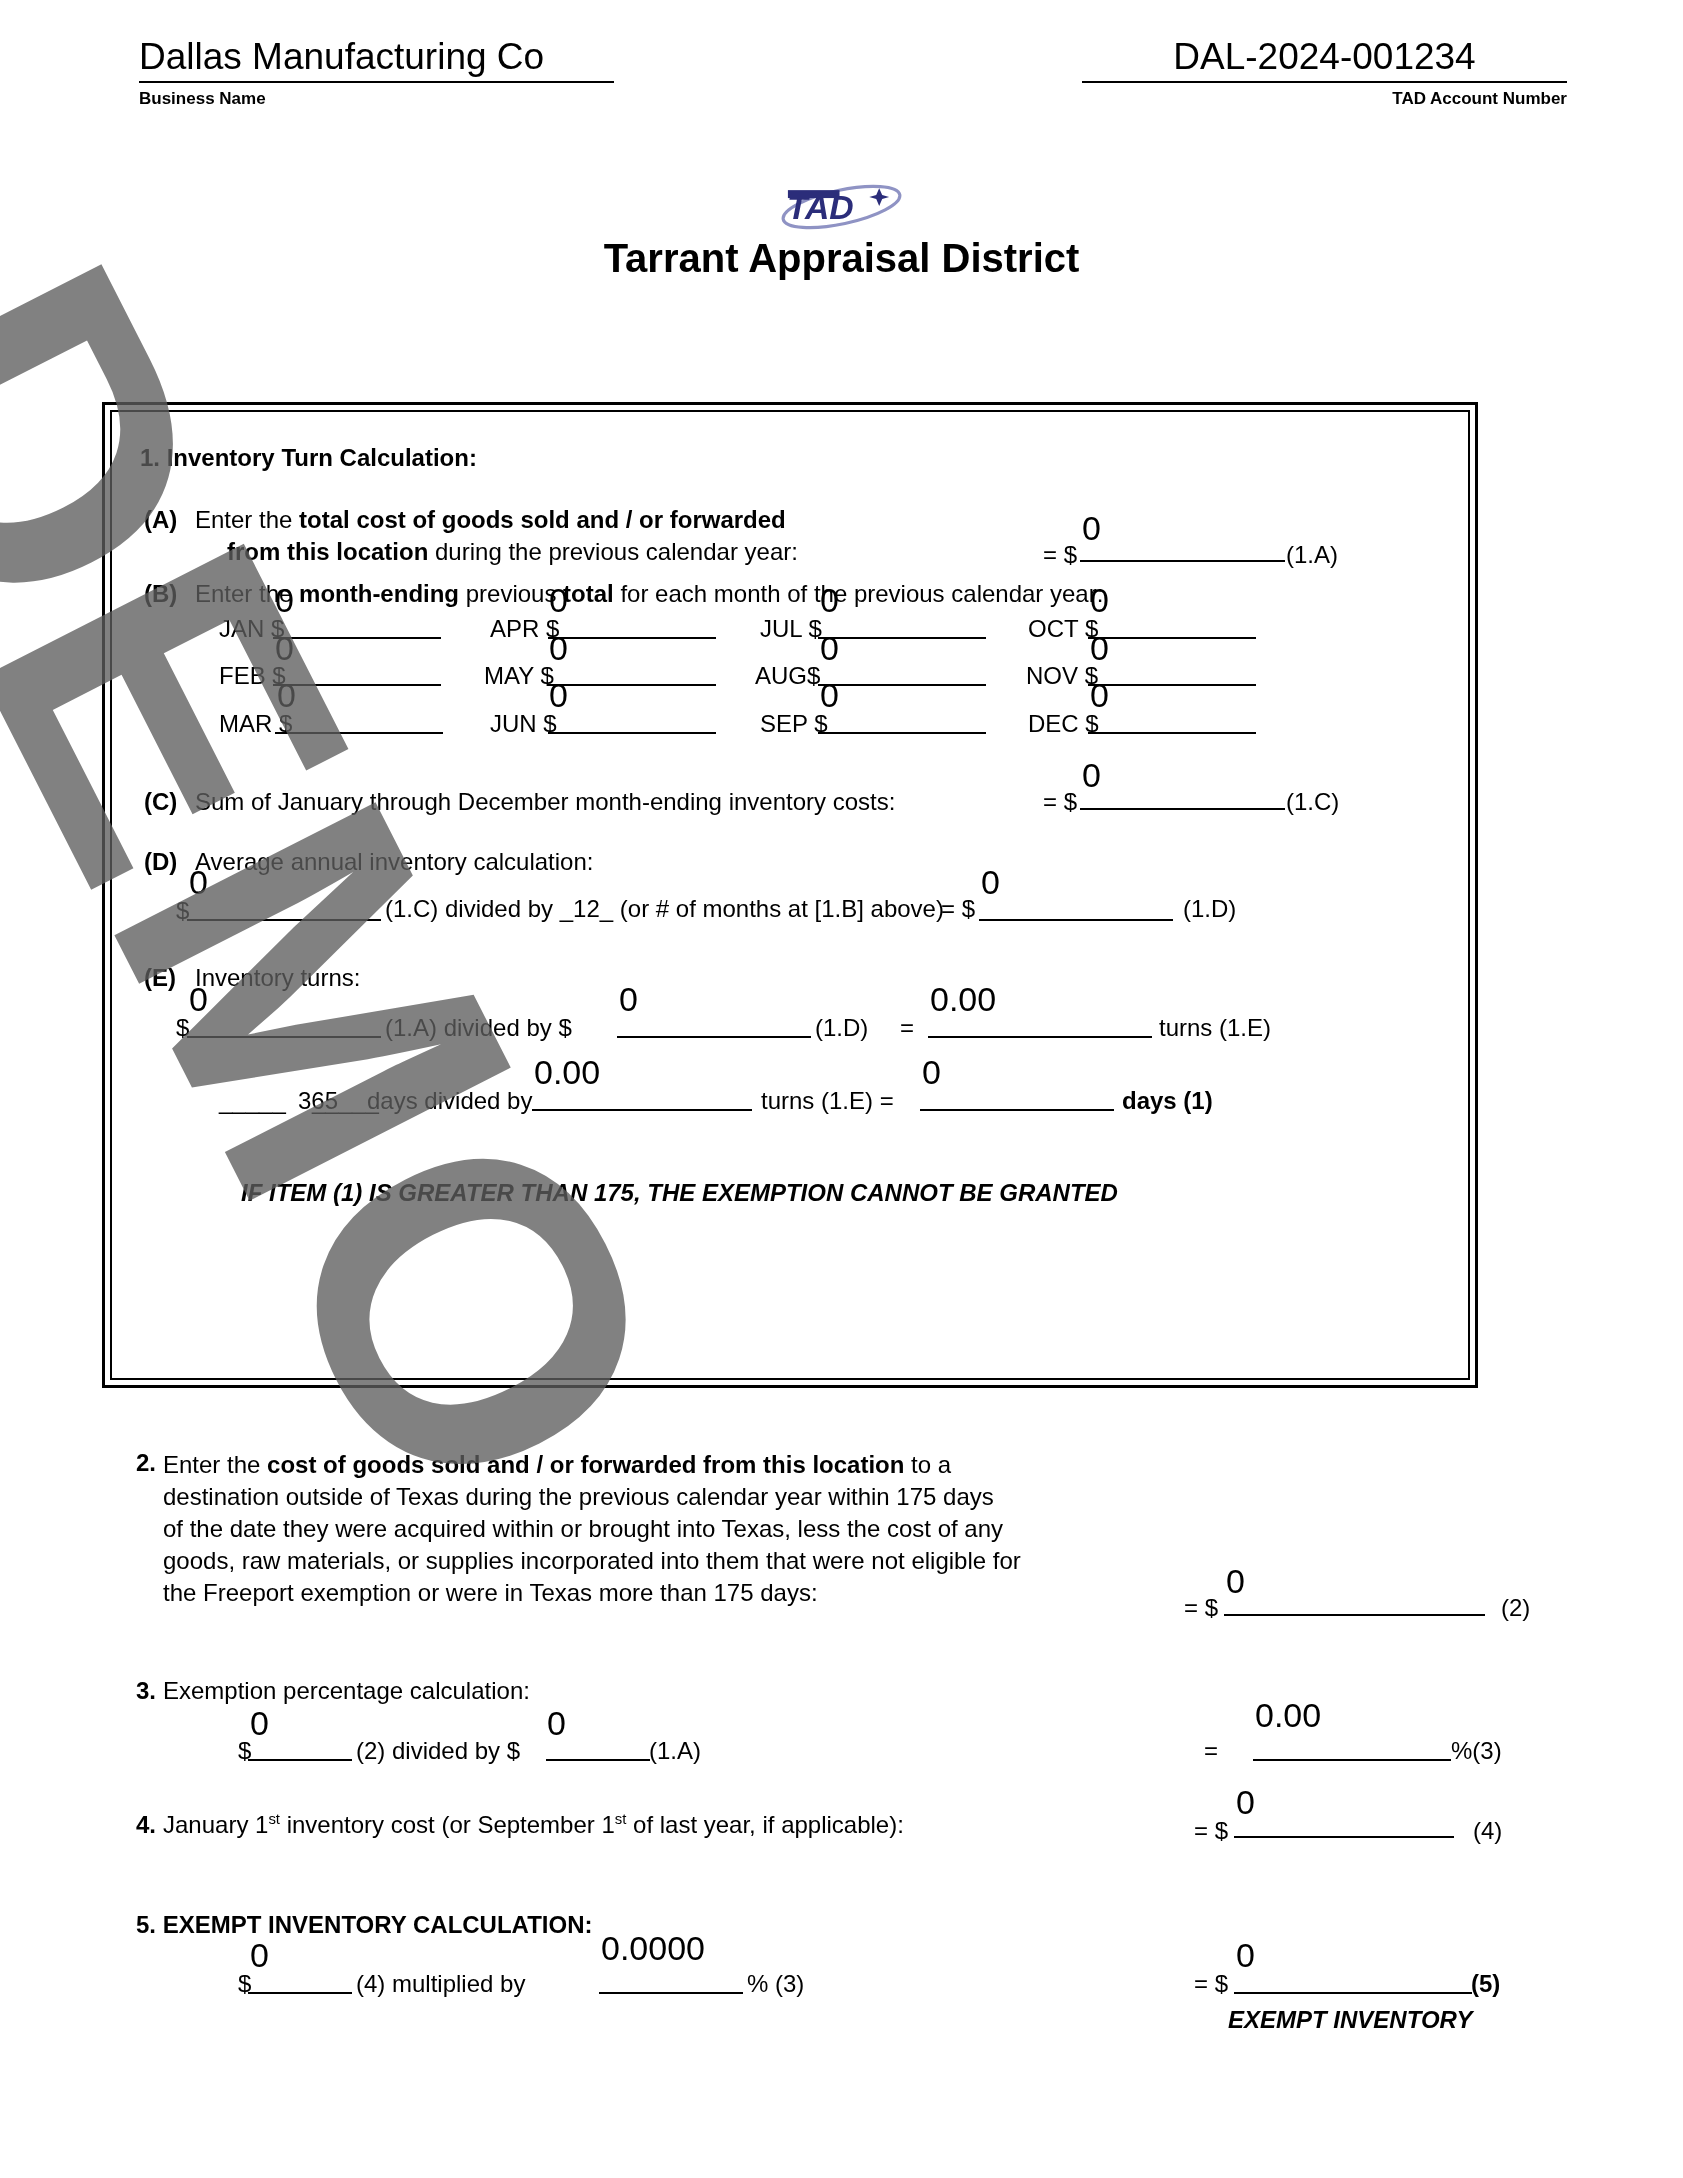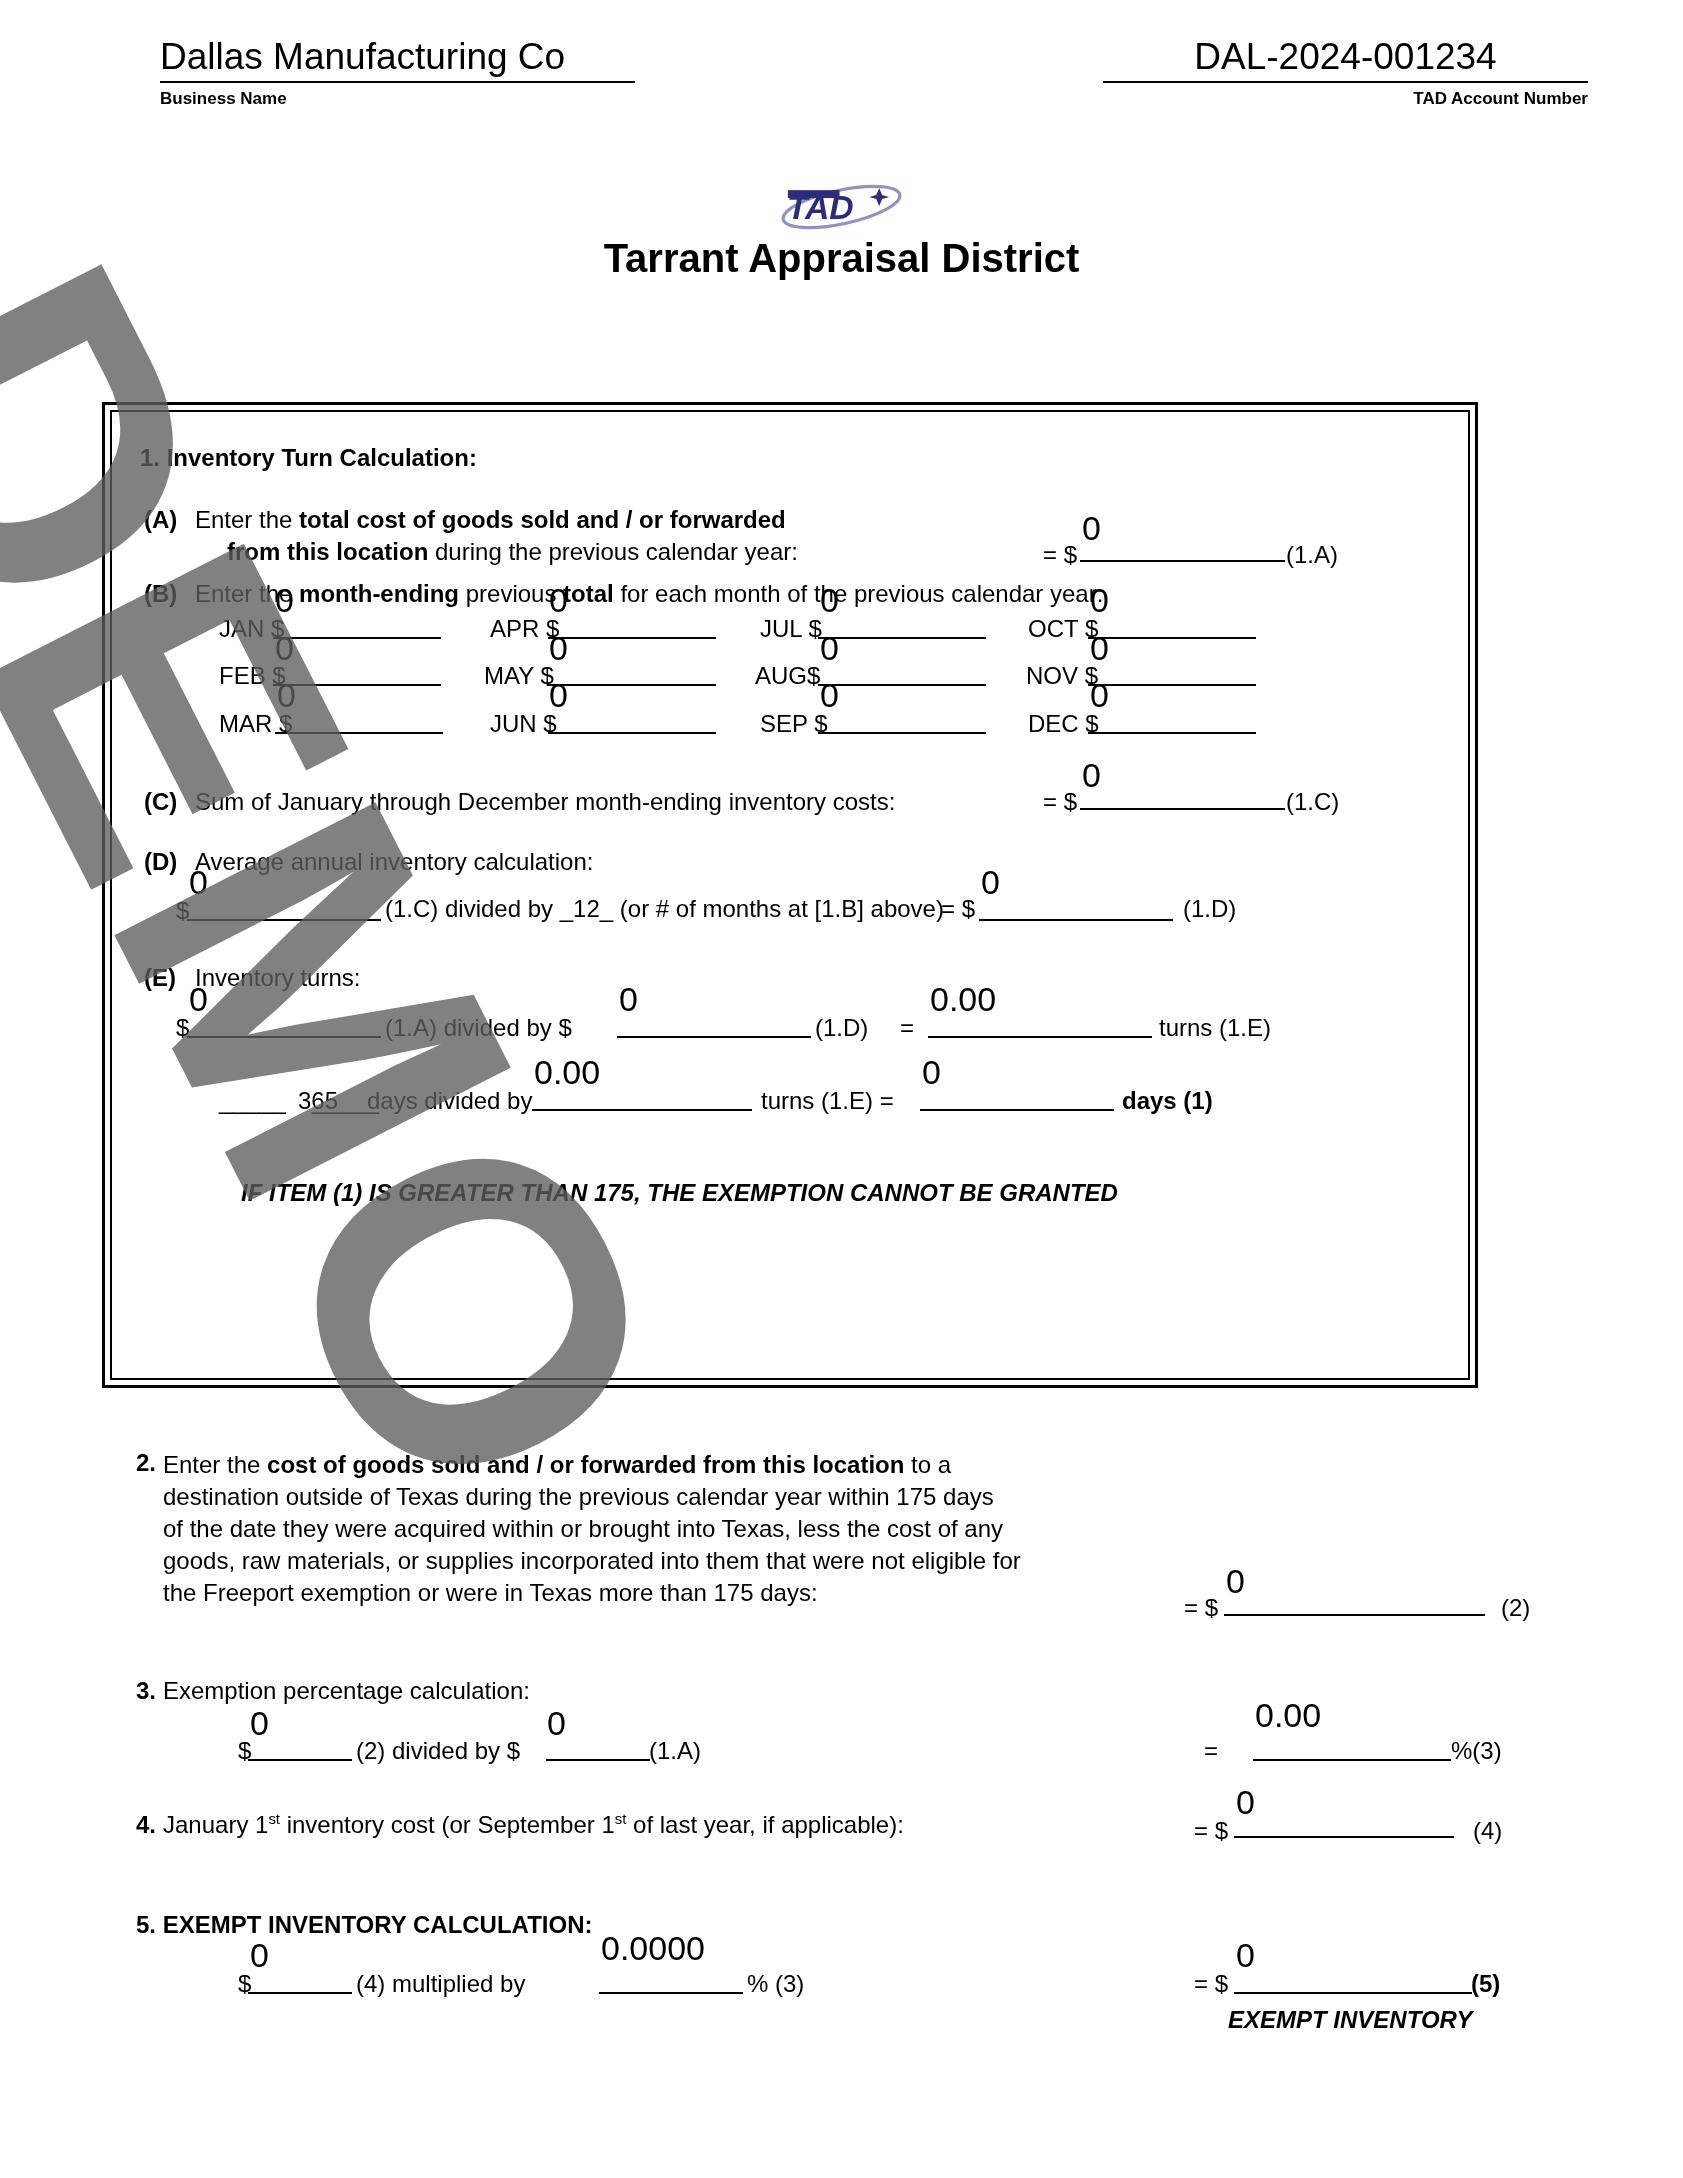--- a/index.html
+++ b/index.html
@@ -45,21 +45,20 @@
     transform: rotate(63deg);
     transform-origin: 0 0;
     white-space: nowrap;
     line-height: 1;
   }
 
   
   .hdr {
     position: absolute;
     z-index: 2;
-    margin-left: 21px;
   }
   .hdr-left { left: 139px; top: 38px; width: 475px; }
   .hdr-right { left: 1082px; top: 38px; width: 485px; }
 
   .hdr-value {
     font-size: 37px;
     font-weight: normal;
     line-height: 1.0;
     padding-bottom: 6px;
     white-space: nowrap;

